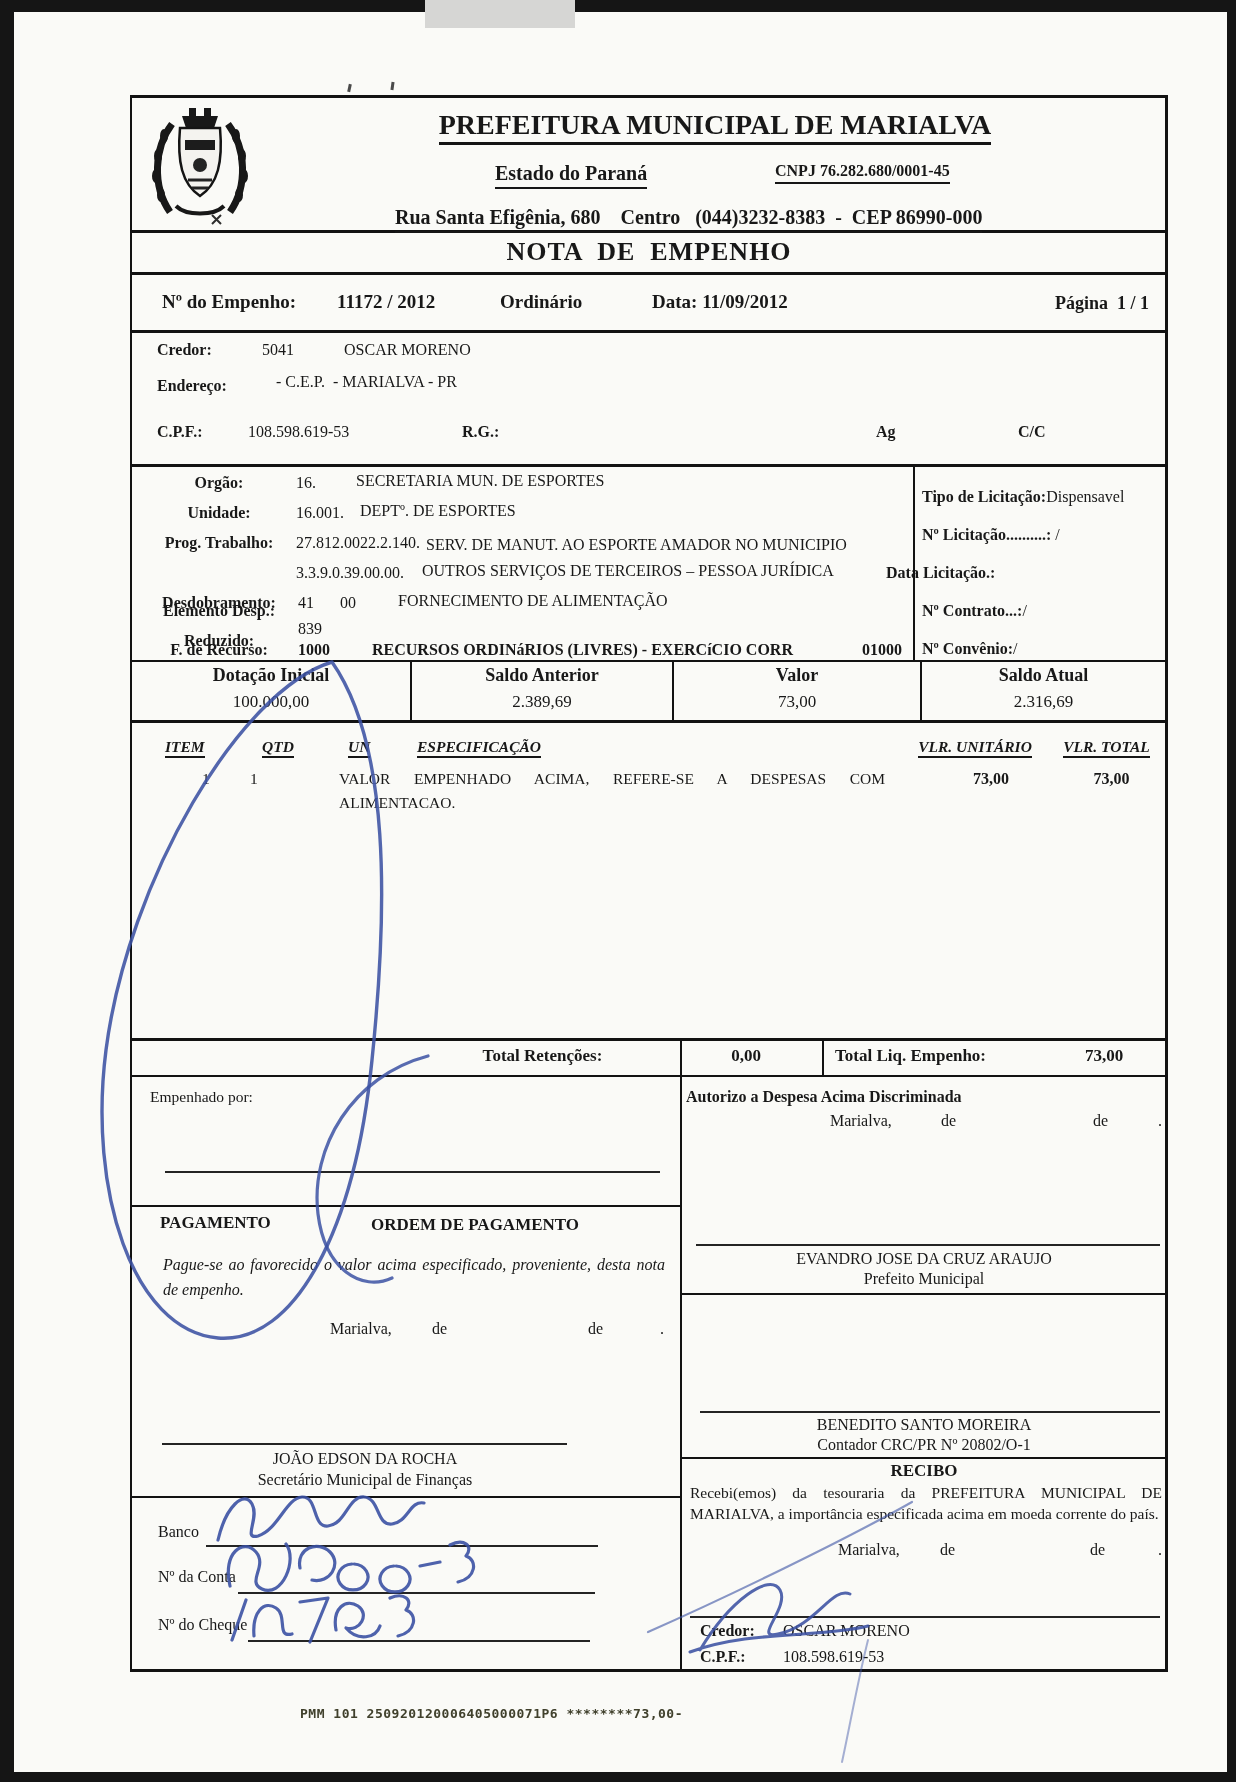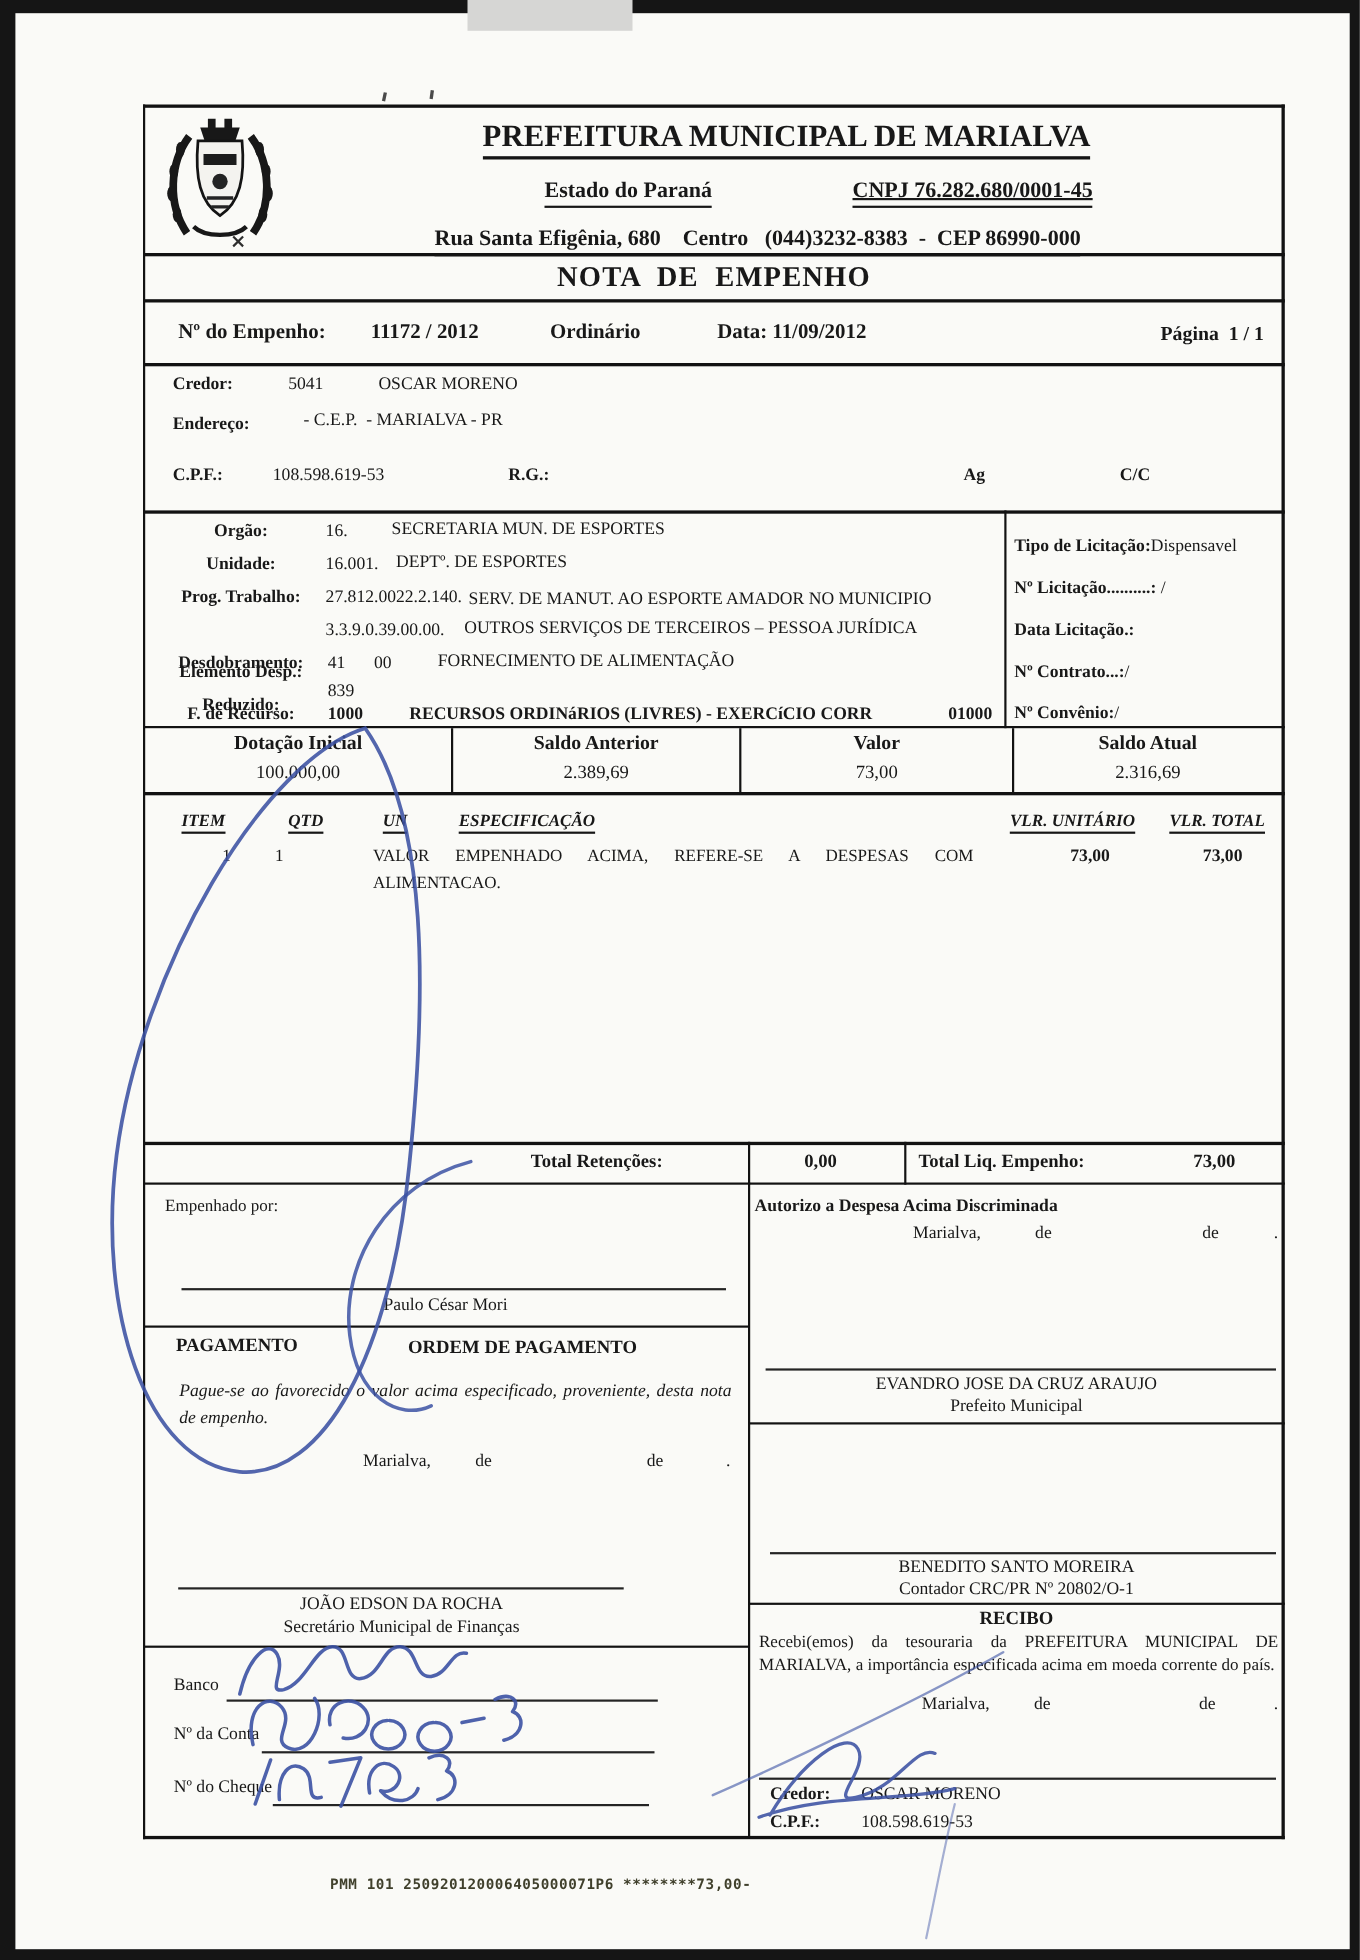--- a/index.html
+++ b/index.html
@@ -58,21 +58,21 @@
       <path d="M34 26 h40 c3 34 -2 56 -20 68 c-18 -12 -23 -34 -20 -68 z" fill="#f4f3ef" stroke="#141414" stroke-width="2.5"></path>
       <rect x="39" y="38" width="30" height="10" fill="#1c1c1c"></rect>
       <circle cx="54" cy="63" r="7" fill="#242424"></circle>
       <path d="M42 78 h24 M46 86 h16" stroke="#242424" stroke-width="3"></path>
       <path d="M30 104 C40 114 68 114 78 104" stroke="#181818" stroke-width="4" fill="none"></path>
       <path d="M66 113 l9 9 M75 113 l-9 9" stroke="#2e2e2e" stroke-width="2"></path>
     </svg>
   </div>
   <div class="t c" style="left:270px;top:108px;width:890px;font-size:28px;"><span class="b" style="border-bottom:3px solid #141414;padding-bottom:2px;">PREFEITURA MUNICIPAL DE MARIALVA</span></div>
   <div class="t b u" style="left:495px;top:162px;font-size:20px;">Estado do Paraná</div>
-  <div class="t b u" style="left:775px;top:162px;font-size:20px;text-decoration:underline;">CNPJ 76.282.680/0001-45</div>
+  <div class="t b u" style="left:775px;top:162px;font-size:16px;">CNPJ 76.282.680/0001-45</div>
   <div class="t b u" style="left:395px;top:206px;font-size:20px;">Rua Santa Efigênia, 680    Centro   (044)3232-8383  -  CEP 86990-000</div>
 
   <div class="t b c" style="left:132px;top:237px;width:1034px;font-size:26px;letter-spacing:1px;">NOTA  DE  EMPENHO</div>
 
   <div class="t b" style="left:162px;top:291px;font-size:19px;">Nº do Empenho:</div>
   <div class="t b" style="left:337px;top:291px;font-size:19px;">11172 / 2012</div>
   <div class="t b" style="left:500px;top:291px;font-size:19px;">Ordinário</div>
   <div class="t b" style="left:652px;top:291px;font-size:19px;">Data: 11/09/2012</div>
   <div class="t b" style="left:1055px;top:293px;font-size:18px;">Página  1 / 1</div>
 
@@ -113,21 +113,21 @@
   <div class="t b r" style="left:150px;top:620px;width:138px;margin-top:12px;">Reduzido:</div>
   <div class="t" style="left:298px;top:620px;">839</div>
 
   <div class="t b r" style="left:150px;top:641px;width:138px;">F. de Recurso:</div>
   <div class="t b" style="left:298px;top:641px;">1000</div>
   <div class="t b" style="left:372px;top:641px;">RECURSOS ORDINáRIOS (LIVRES) - EXERCíCIO CORR</div>
   <div class="t b" style="left:862px;top:641px;">01000</div>
 
   <div class="t" style="left:922px;top:488px;"><span class="b">Tipo de Licitação:</span><span>Dispensavel</span></div>
   <div class="t" style="left:922px;top:526px;"><span class="b">Nº Licitação..........:</span><span> /</span></div>
-  <div class="t" style="left:922px;top:564px;"><span class="b">Data Licitação.:</span><span></span></div>
+  <div class="t" style="left:886px;top:564px;"><span class="b">Data Licitação.:</span><span></span></div>
   <div class="t" style="left:922px;top:602px;"><span class="b">Nº Contrato...:</span><span>/</span></div>
   <div class="t" style="left:922px;top:640px;"><span class="b">Nº Convênio:</span><span>/</span></div>
 
   <div class="bv" style="left:410px;top:662px;width:2px;height:58px;"></div>
   <div class="bv" style="left:672px;top:662px;width:2px;height:58px;"></div>
   <div class="bv" style="left:920px;top:662px;width:2px;height:58px;"></div>
   <div class="t b c" style="left:132px;top:665px;width:278px;font-size:18px;">Dotação Inicial</div>
   <div class="t b c" style="left:412px;top:665px;width:260px;font-size:18px;">Saldo Anterior</div>
   <div class="t b c" style="left:674px;top:665px;width:246px;font-size:18px;">Valor</div>
   <div class="t b c" style="left:922px;top:665px;width:243px;font-size:18px;">Saldo Atual</div>
@@ -158,21 +158,20 @@
   <div class="t b r" style="left:1050px;top:1046px;width:108px;font-size:17px;">73,00</div>
 
   <div class="bv" style="left:680px;top:1075px;width:2px;height:595px;"></div>
   <div class="bh" style="left:130px;top:1205px;width:550px;height:2px;"></div>
   <div class="bh" style="left:130px;top:1496px;width:550px;height:2px;"></div>
   <div class="bh" style="left:680px;top:1293px;width:488px;height:2px;"></div>
   <div class="bh" style="left:680px;top:1457px;width:488px;height:2px;"></div>
 
   <div class="t" style="left:150px;top:1088px;font-size:15.5px;">Empenhado por:</div>
   <div class="sg" style="left:165px;top:1171px;width:495px;"></div>
-  <div class="t c" style="left:130px;top:1178px;width:550px;">Paulo César Mori</div>
 
   <div class="t b" style="left:160px;top:1213px;font-size:17px;">PAGAMENTO</div>
   <div class="t b c" style="left:330px;top:1215px;width:290px;font-size:17px;">ORDEM DE PAGAMENTO</div>
   <div class="t j" style="left:163px;top:1252px;width:502px;line-height:25px;font-style:italic;">Pague-se ao favorecido o valor acima especificado, proveniente, desta nota de empenho.</div>
   <div class="t" style="left:330px;top:1320px;">Marialva,</div>
   <div class="t" style="left:432px;top:1320px;">de</div>
   <div class="t" style="left:588px;top:1320px;">de</div>
   <div class="t" style="left:660px;top:1320px;">.</div>
 
   <div class="sg" style="left:162px;top:1443px;width:405px;"></div>

